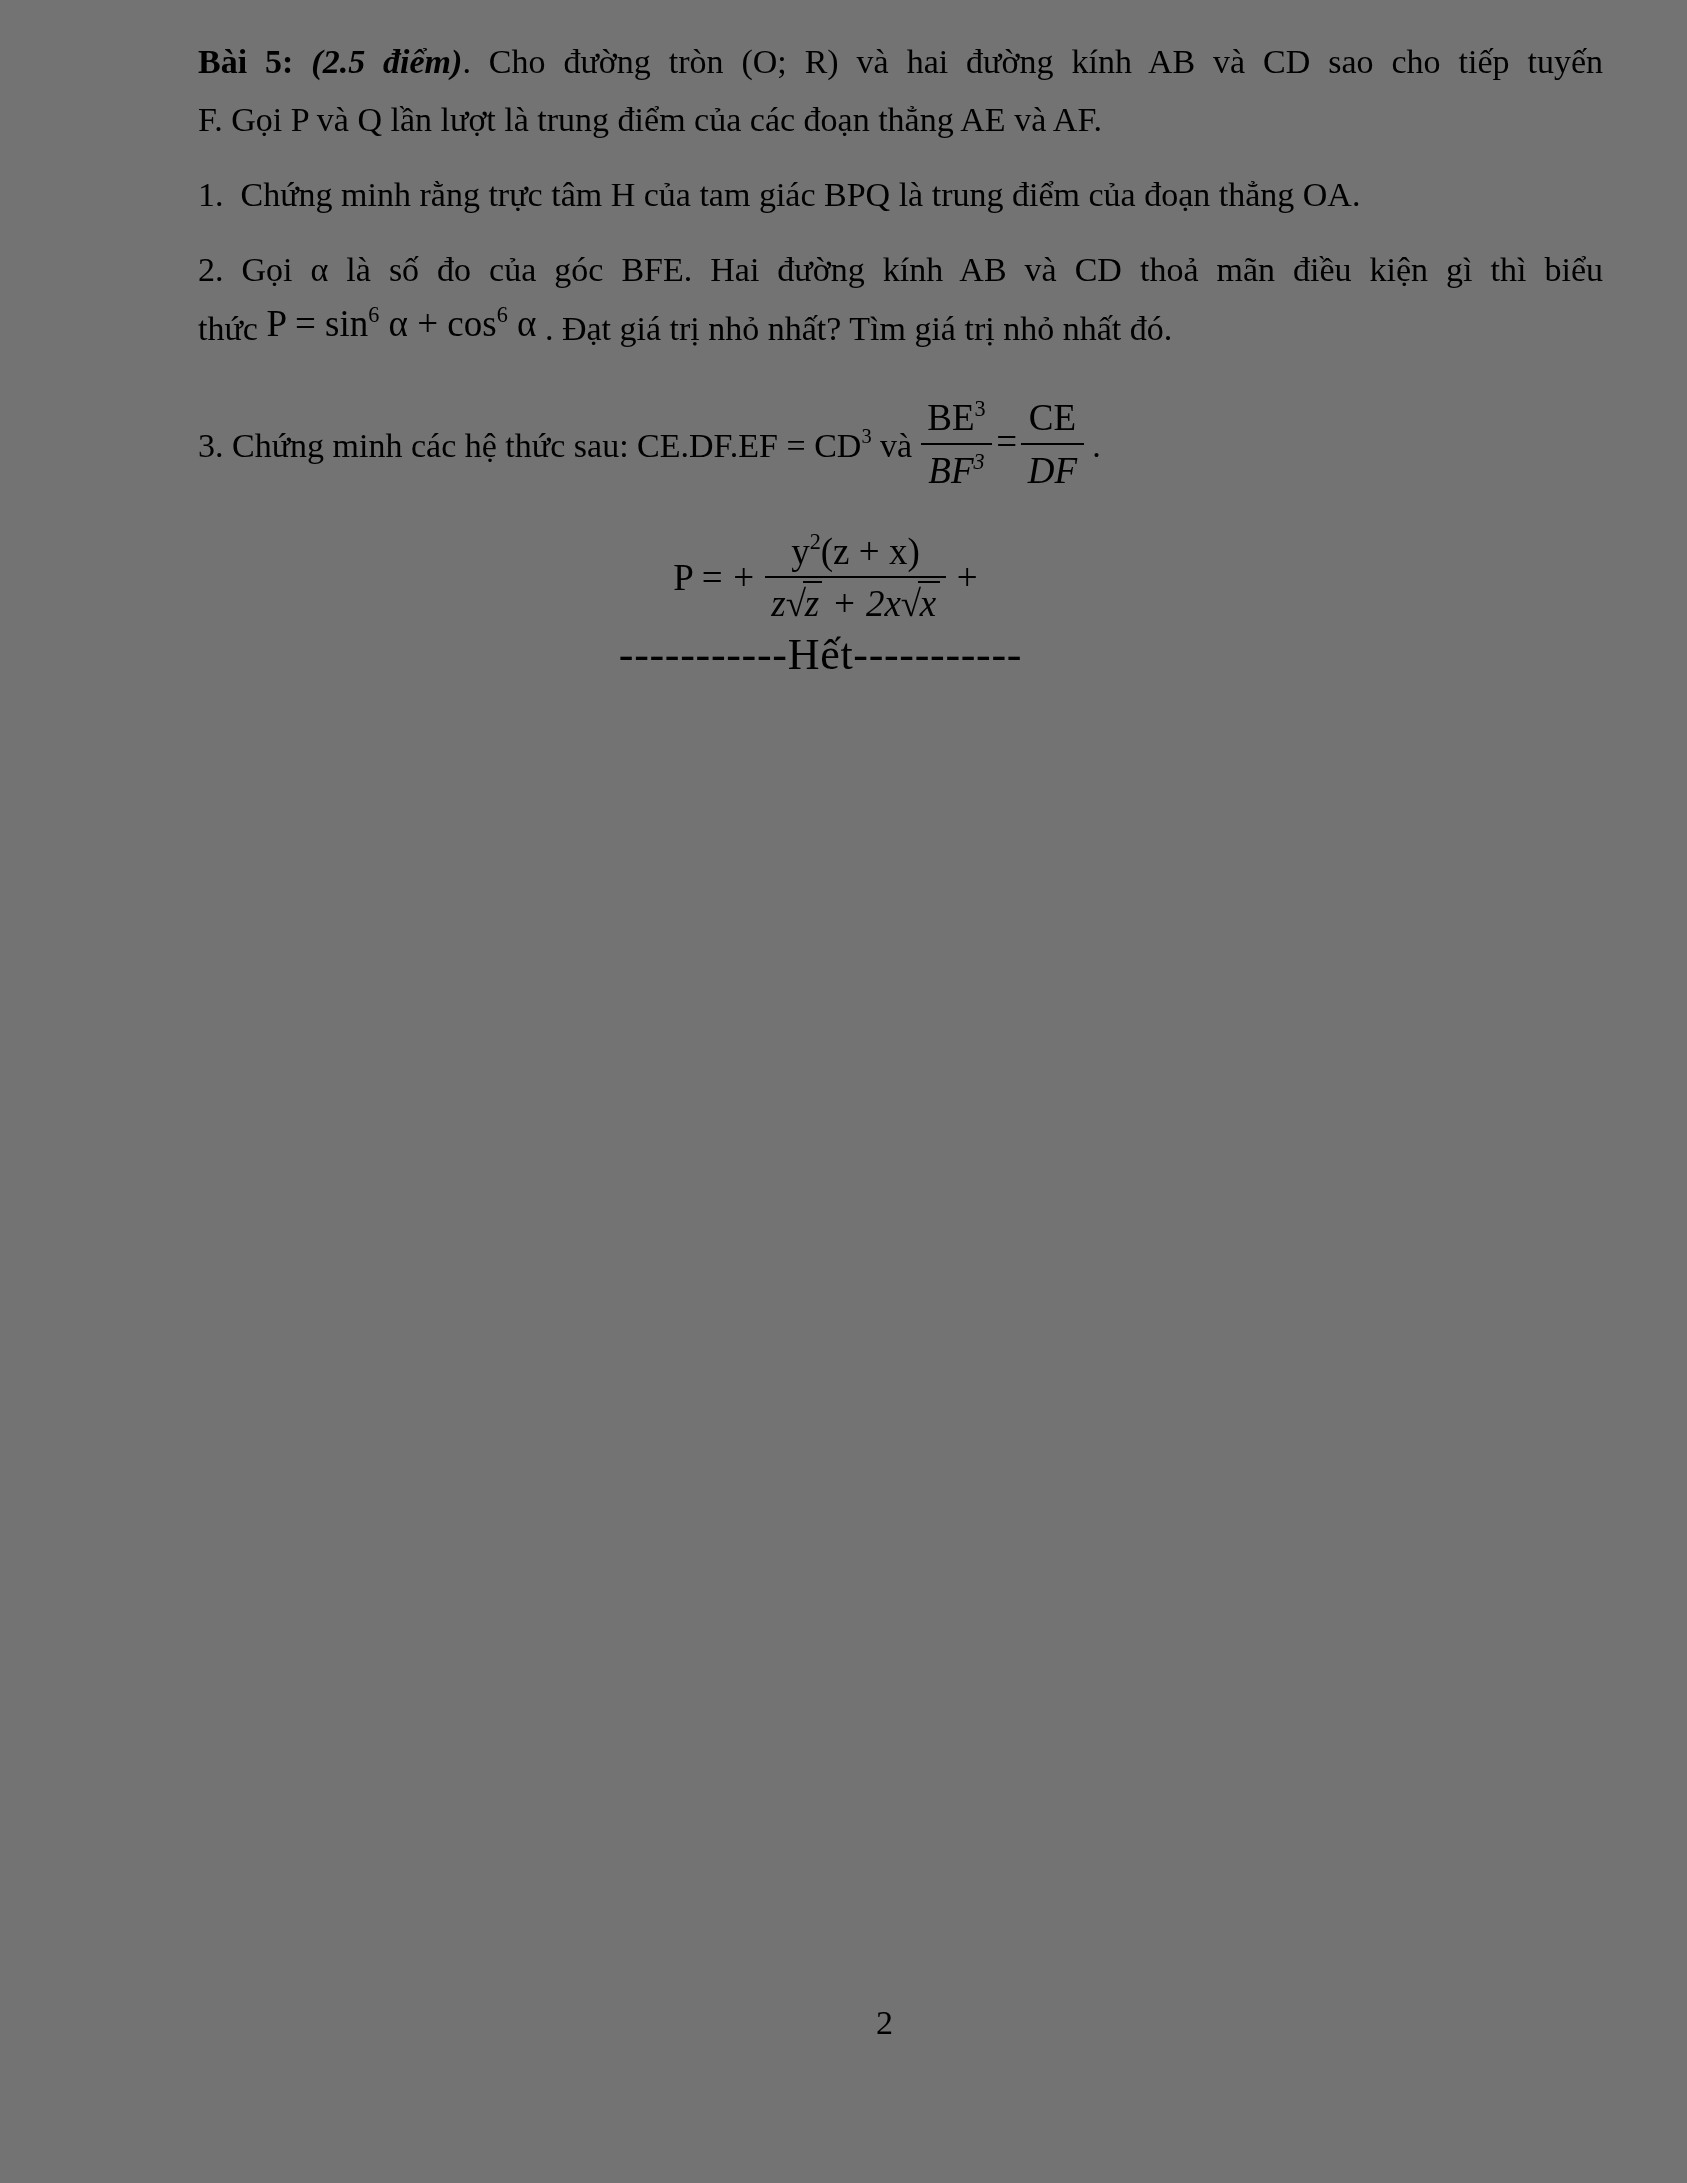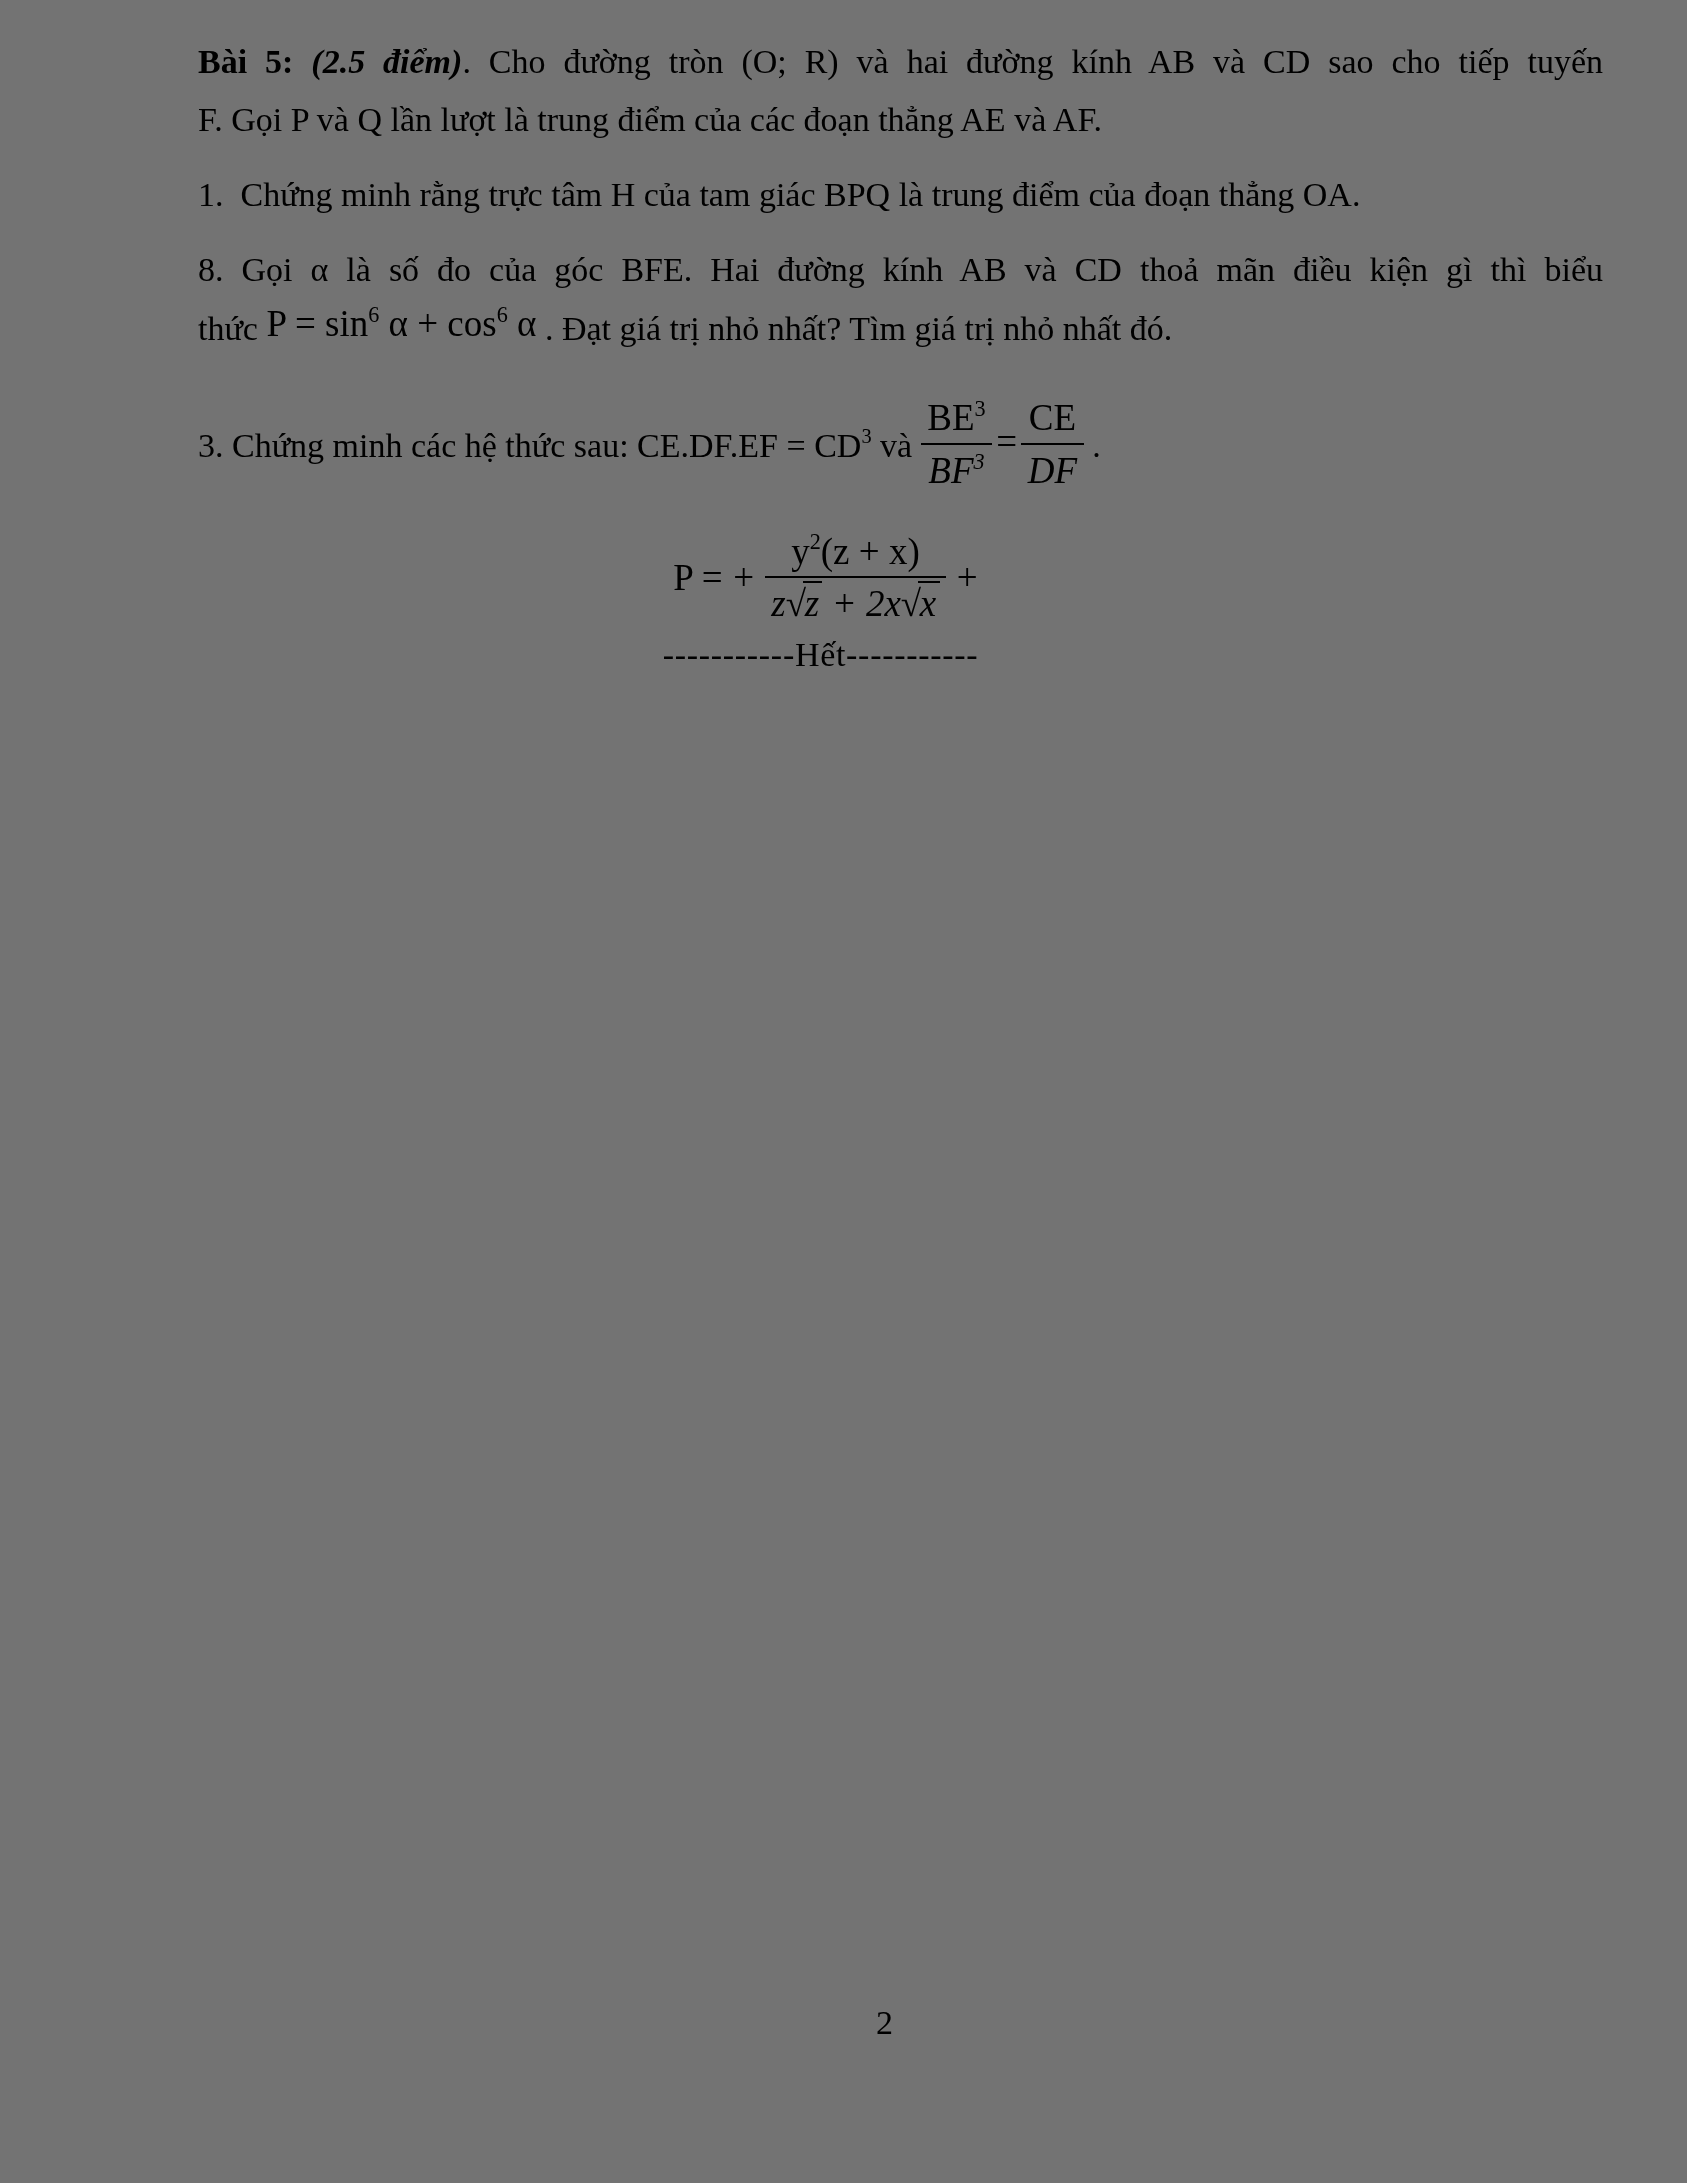--- a/index.html
+++ b/index.html
@@ -49,21 +49,21 @@
     font-size:37px;
     display:flex;align-items:center;gap:10.6px;
     line-height:1.12;
   }
   .display-formula .mfrac{vertical-align:middle;}
   .het{
     margin-top:10.6px;
     width:fit-content;
     margin-left:auto;margin-right:auto;
     transform:translateX(-80px);
-    font-size:34px;line-height:40px;
+    font-size:44px;line-height:40px;
     letter-spacing:0.7px;
     text-align:center;
   }
   .page-number{
     position:absolute;
     left:0;right:0;top:2003px;
     text-align:center;
     font-size:34px;line-height:40px;
     transform:translateX(41px);
   }
@@ -78,21 +78,21 @@
       <div class="just">
         <span class="b">Bài 5:</span>
         <span class="bi">(2.5 điểm)</span><span>. Cho đường tròn (O; R) và hai đường kính AB và CD sao cho tiếp tuyến</span>
       </div>
       <div>F. Gọi P và Q lần lượt là trung điểm của các đoạn thẳng AE và AF.</div>
     </div>
 
     <div class="item1">1.&nbsp; Chứng minh rằng trực tâm H của tam giác BPQ là trung điểm của đoạn thẳng OA.</div>
 
     <div class="item2">
-      <div class="just">8. Gọi α là số đo của góc BFE. Hai đường kính AB và CD thoả mãn điều kiện gì thì biểu</div>
+      <div class="just">2. Gọi α là số đo của góc BFE. Hai đường kính AB và CD thoả mãn điều kiện gì thì biểu</div>
       <div>
         <span>thức</span>
         <span class="imath"><span>P = sin</span><sup class="msup">6</sup><span> α + cos</span><sup class="msup">6</sup><span> α</span></span>
         <span>. Đạt giá trị nhỏ nhất? Tìm giá trị nhỏ nhất đó.</span>
       </div>
     </div>
 
     <div class="item3">
       <span>3. Chứng minh các hệ thức sau: CE.DF.EF = CD</span><sup class="msup">3</sup>
       <span>và</span>

